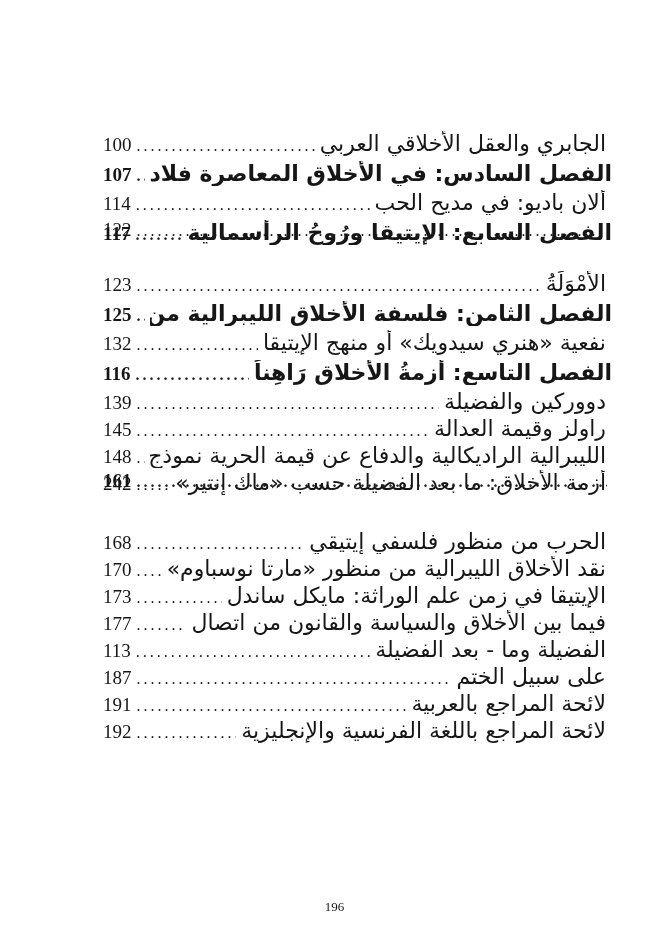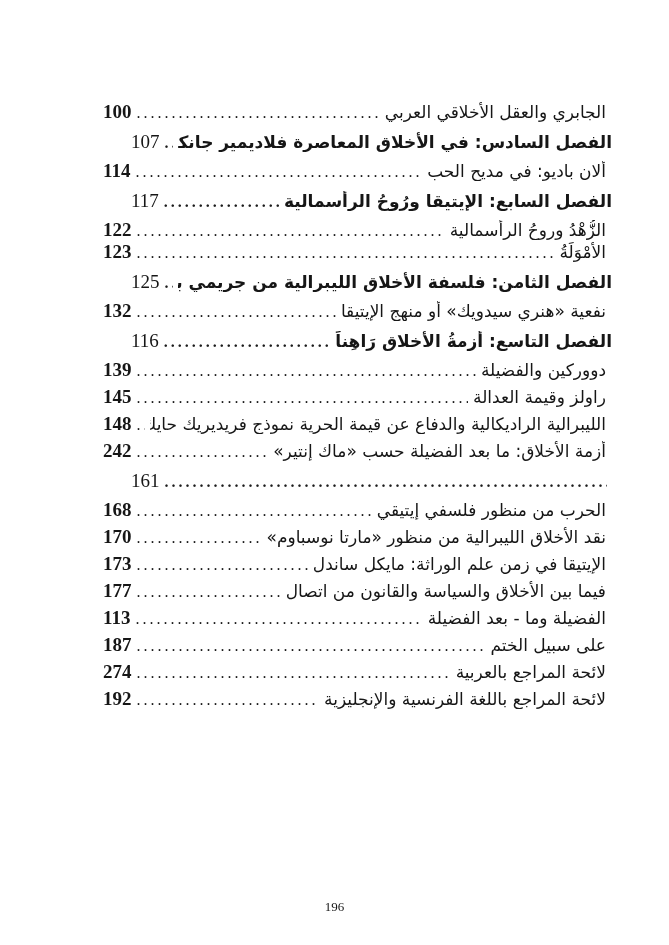--- a/index.html
+++ b/index.html
@@ -19,49 +19,50 @@
   .row {
     display: flex;
     direction: rtl;
     align-items: baseline;
     height: 27px;
   }
   .row.sub { padding-right: 6px; }
   .row.chapter { font-weight: bold; margin-top: 3px; margin-bottom: 2px; }
   .row.tight { margin-top: -5px; }
   .title {
-    font-size: 17px;
+    font-size: 22px;
     white-space: nowrap;
     flex: 0 1 auto;
     overflow: hidden;
+    margin-top: 30px;
   }
   .leader {
     flex: 1 1 0;
     min-width: 8px;
     overflow: hidden;
     white-space: nowrap;
     margin: 0 5px;
     direction: ltr;
     text-align: left;
     font-family: "Liberation Serif", serif;
     font-size: 16px;
     letter-spacing: 3px;
     color: #1b1b1b;
   }
   .leader::before {
     content: "..........................................................................................................................";
   }
   .pnum {
     font-family: "Liberation Serif", serif;
     font-size: 19px;
-    font-weight: bold;
+    font-weight: normal;
     white-space: nowrap;
     direction: ltr;
   }
-  .chapter .pnum { font-weight: normal; margin-left: 28px; }
+  .chapter .pnum { font-weight: bold; }
   .folio {
     position: absolute;
     bottom: 30px; left: 0;
     width: 100%;
     text-align: center;
     font-family: "Liberation Serif", serif;
     font-size: 13px;
     direction: ltr;
   }
 </style>
@@ -88,21 +89,20 @@
     <span class="pnum">114</span>
   </div>
 
   <div class="row chapter">
     <span class="title">الفصل السابع: الإيتيقا ورُوحُ الرأسمالية</span>
     <span class="leader"></span>
     <span class="pnum">117</span>
   </div>
 
   <div class="row sub">
-    <span class="title">الزُّهْدُ وروحُ الرأسمالية</span>
     <span class="leader"></span>
     <span class="pnum">122</span>
   </div>
 
   <div class="row sub tight">
     <span class="title">الأَمْوَلَةُ</span>
     <span class="leader"></span>
     <span class="pnum">123</span>
   </div>
 
@@ -185,21 +185,21 @@
 
   <div class="row sub">
     <span class="title">على سبيل الختم</span>
     <span class="leader"></span>
     <span class="pnum">187</span>
   </div>
 
   <div class="row sub">
     <span class="title">لائحة المراجع بالعربية</span>
     <span class="leader"></span>
-    <span class="pnum">274</span>
+    <span class="pnum">191</span>
   </div>
 
   <div class="row sub">
     <span class="title">لائحة المراجع باللغة الفرنسية والإنجليزية</span>
     <span class="leader"></span>
     <span class="pnum">192</span>
   </div>
 
 </div>
 

